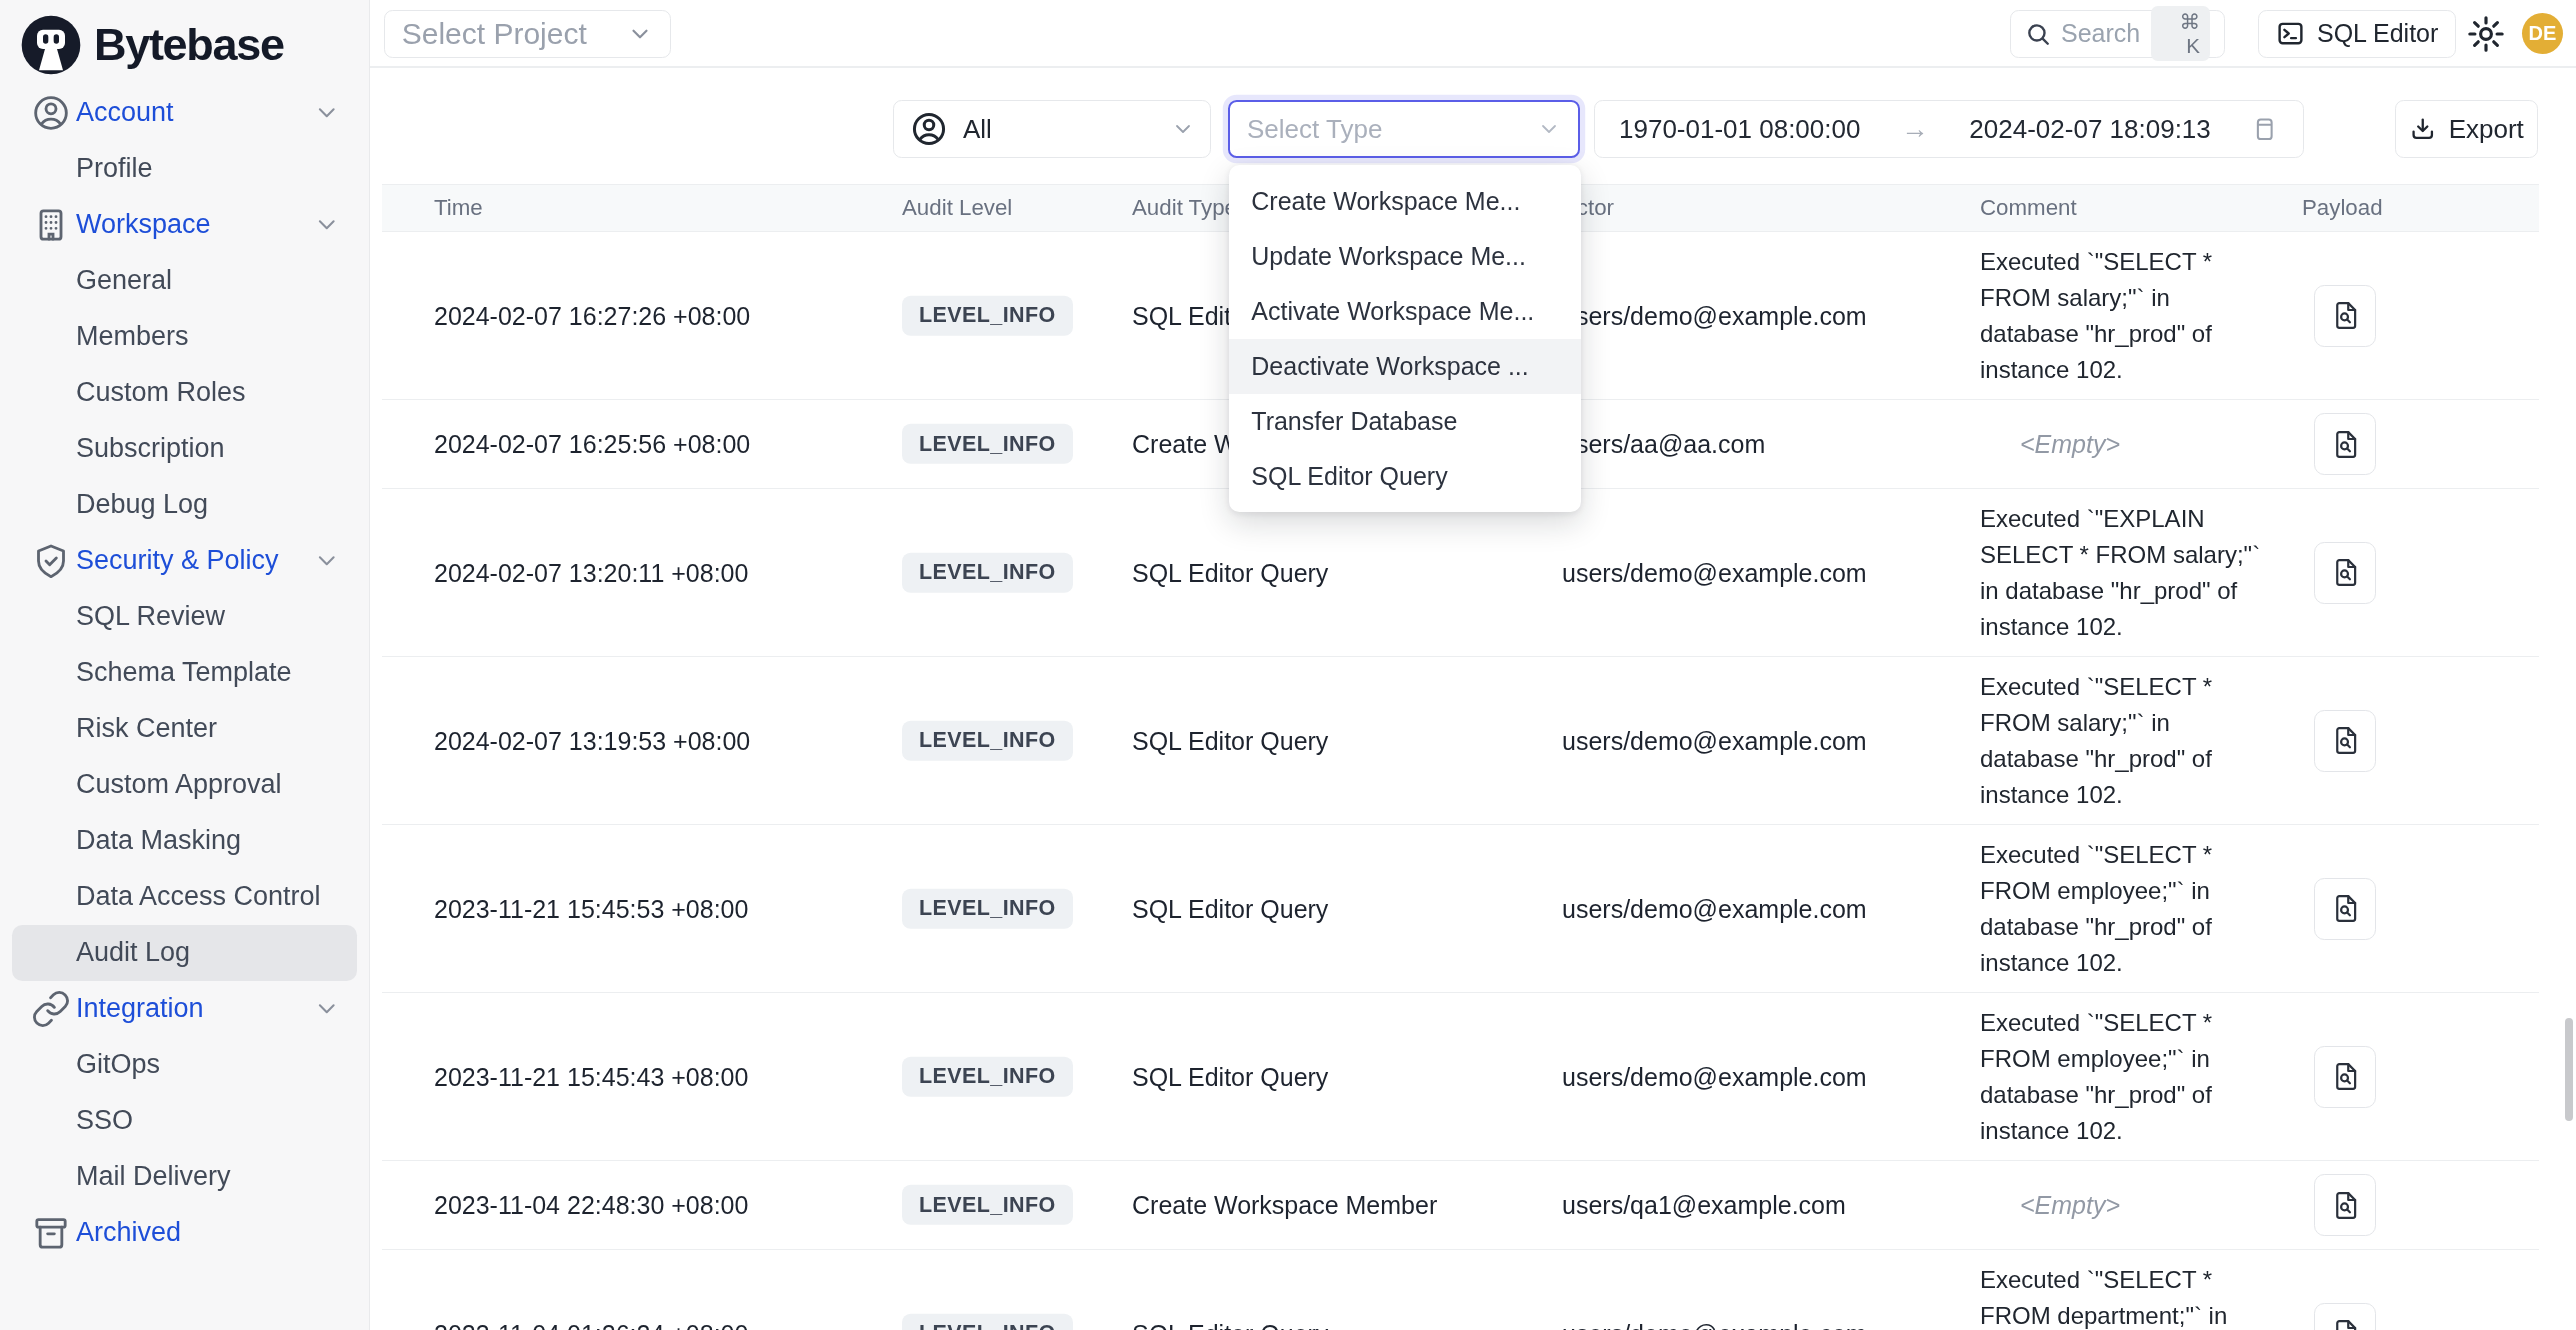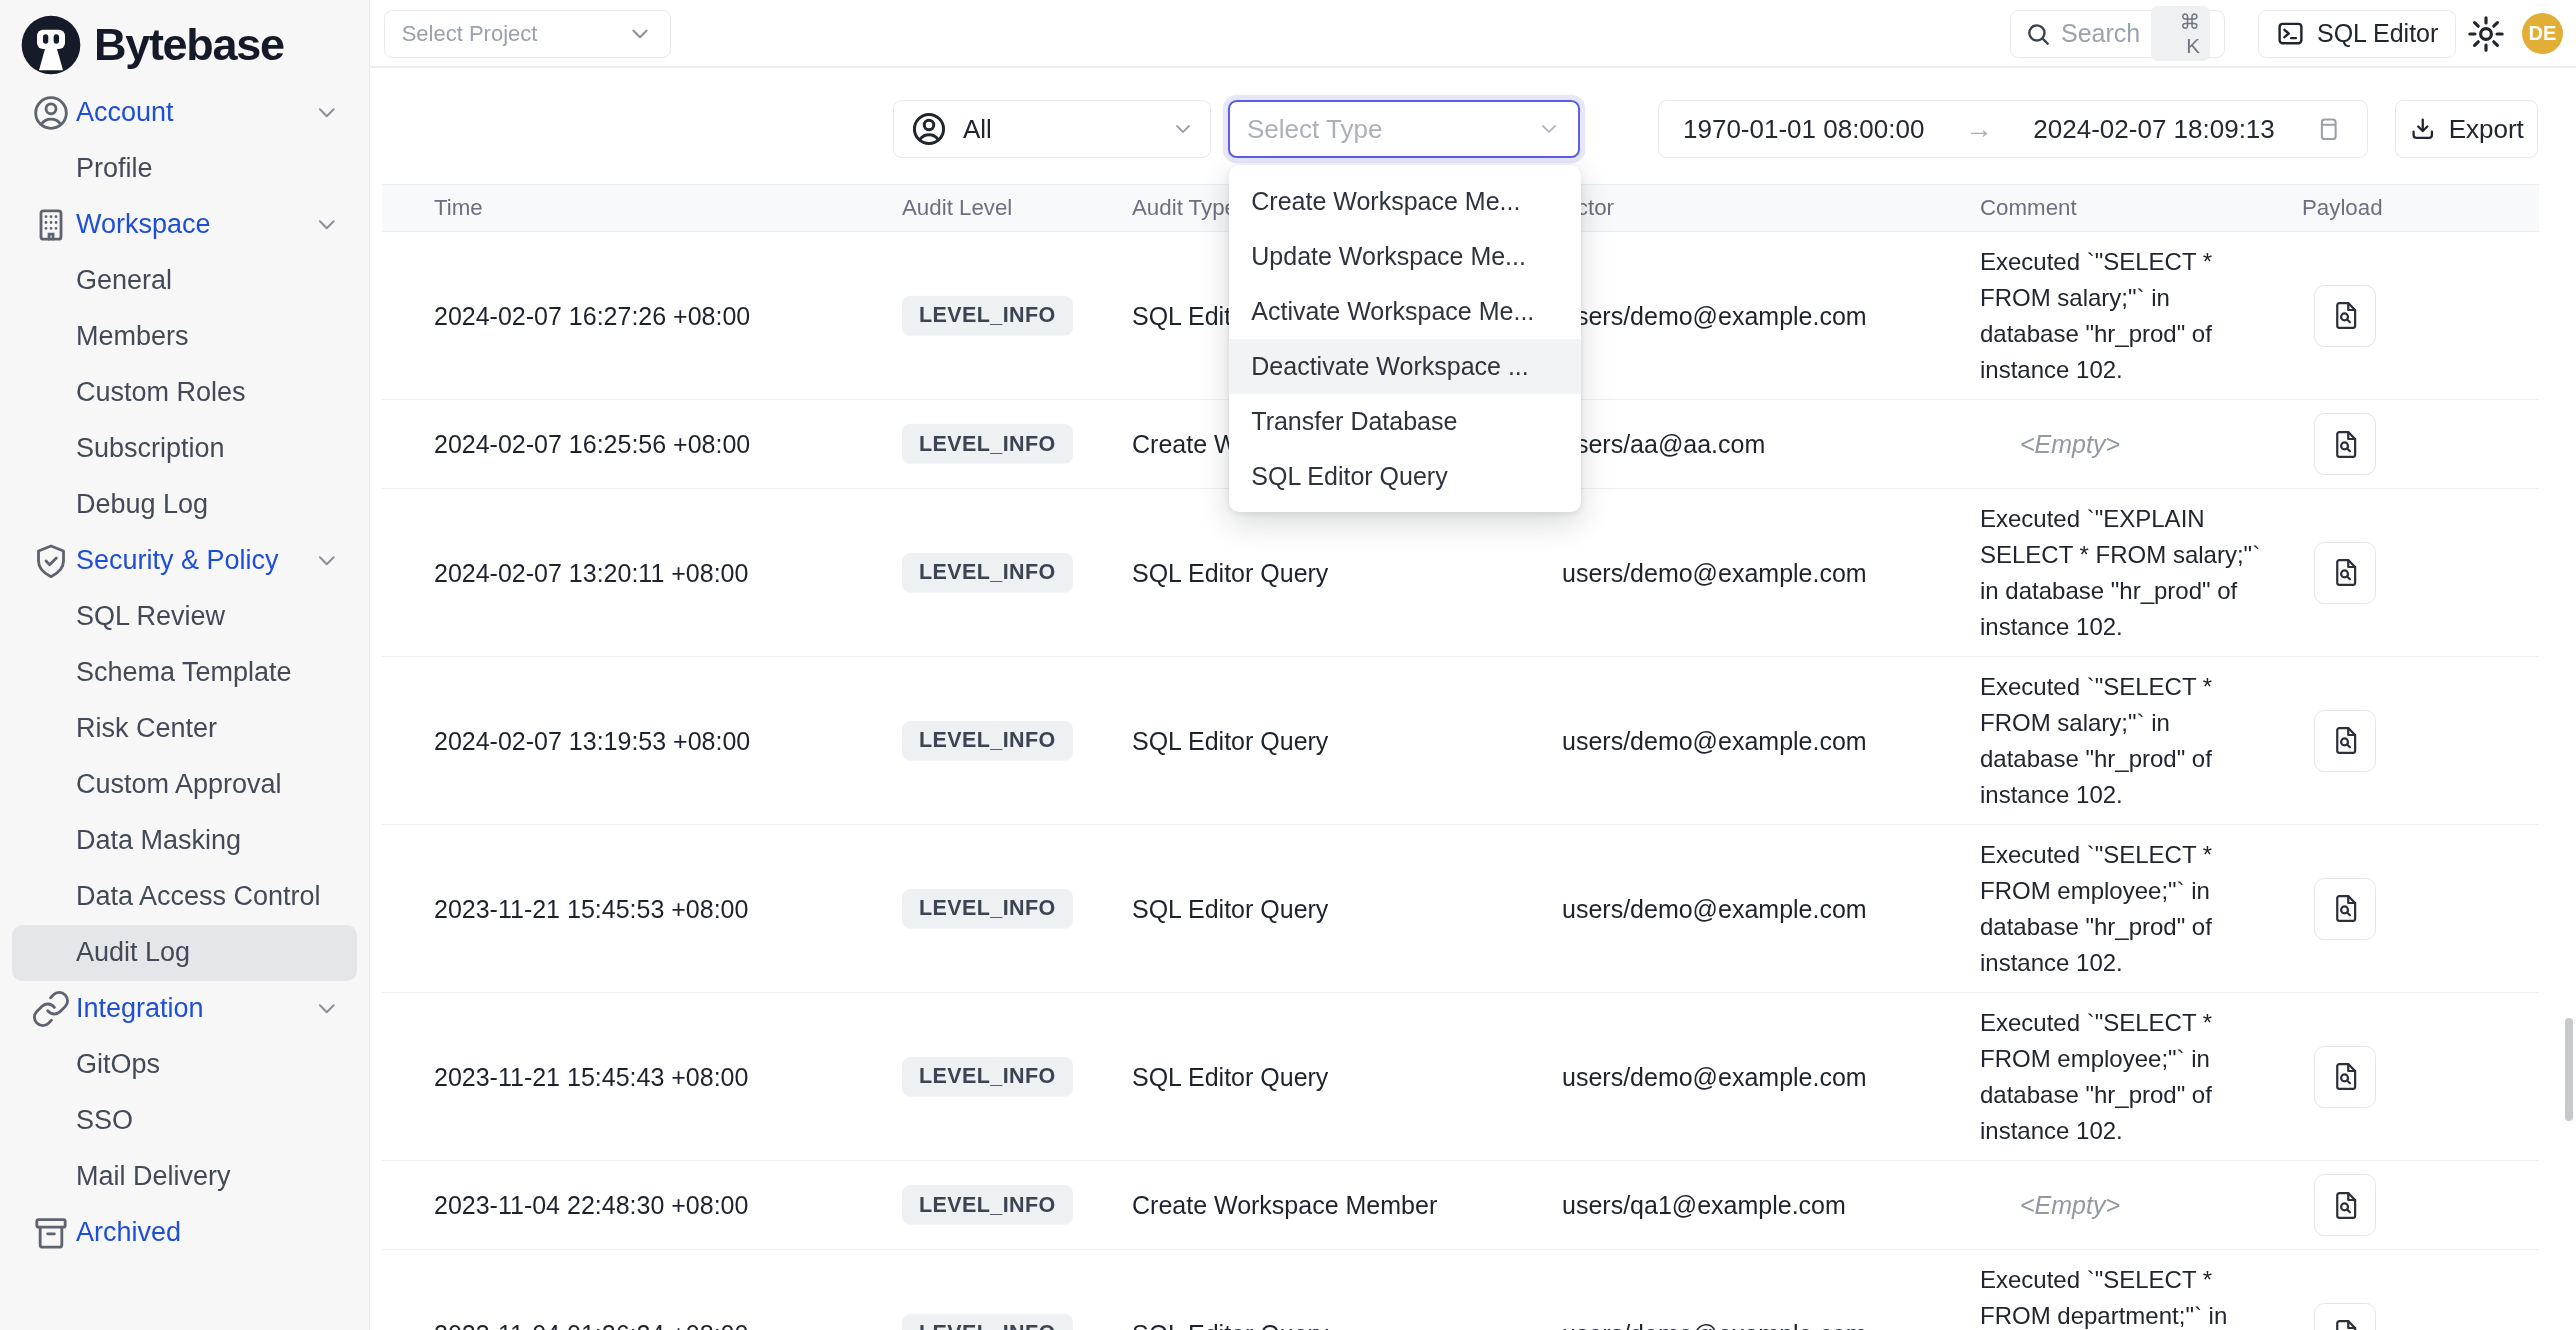--- a/index.html
+++ b/index.html
@@ -26,21 +26,21 @@
   .nav-item.selected{background:#e5e6e9;}
 
   
   .main{position:absolute;left:370px;top:0;right:0;bottom:0;background:#fff;}
   .topbar-border{position:absolute;left:0;top:66px;right:0;height:1.7px;background:#eceef0;}
   .btn{display:flex;align-items:center;box-sizing:border-box;border:1.7px solid #e6e8eb;
     border-radius:8.6px;background:#fff;cursor:pointer;font-family:inherit;}
   .icon{display:inline-flex;align-items:center;justify-content:center;}
 
   .select-project{position:absolute;left:13.7px;top:9.5px;width:287px;height:48px;padding:0 17px;
-    font-size:22px;color:#9aa1ad;justify-content:space-between;}
+    font-size:30px;color:#9aa1ad;justify-content:space-between;}
   .select-project .chev{color:#8a909c;}
 
   .searchbox{position:absolute;left:1640px;top:9.5px;width:215px;height:48px;padding:0 13.7px;gap:10.3px;
     font-size:25px;color:#9aa3af;text-align:right;}
   .searchbox .kbd{margin-left:auto;background:#eef0f2;border-radius:6.9px;padding:3.4px 10.3px;
     font-size:20.6px;color:#6e7683;}
   .sql-editor-btn{position:absolute;left:1888px;top:9.5px;height:48px;padding:0 17px;gap:12px;
     font-size:25px;color:#20262f;font-weight:500;}
   .gear-btn{position:absolute;left:2094px;top:12px;width:43px;height:43px;border:none;background:transparent;
     color:#20262f;cursor:pointer;display:flex;align-items:center;justify-content:center;}
@@ -49,21 +49,21 @@
     display:flex;align-items:center;justify-content:center;cursor:pointer;}
 
   
   .filter-all{position:absolute;left:523px;top:100px;width:318px;height:58px;padding:0 15.5px;gap:15.5px;
     font-size:26px;color:#20262f;}
   .filter-all .chev{margin-left:auto;color:#9aa1ad;}
   .filter-type{position:absolute;left:858px;top:100px;width:352px;height:58px;padding:0 17px;
     font-size:26px;color:#aab0bc;justify-content:space-between;
     border:2.6px solid #5b5ee8;box-shadow:0 0 0 5.2px rgba(91,94,232,.15);}
   .filter-type .chev{color:#b3b9c4;}
-  .daterange{position:absolute;left:1288px;top:100px;width:710px;height:58px;padding:0 24px;
+  .daterange{position:absolute;left:1224px;top:100px;width:710px;height:58px;padding:0 24px;
     font-size:26px;color:#232933;justify-content:space-between;cursor:text;}
   .daterange .arrow{color:#a8aeb8;font-size:27.5px;}
   .daterange .cal{color:#9aa1ad;}
   .export-btn{position:absolute;left:2025px;top:100px;width:143px;height:58px;gap:12px;
     font-size:26px;color:#20262f;justify-content:center;}
 
   
   .table{position:absolute;left:12px;top:184px;width:2157px;}
   .thead{position:relative;height:48px;background:#f7f9fa;
     border-top:1.7px solid #eceef0;border-bottom:1.7px solid #eceef0;box-sizing:border-box;}

